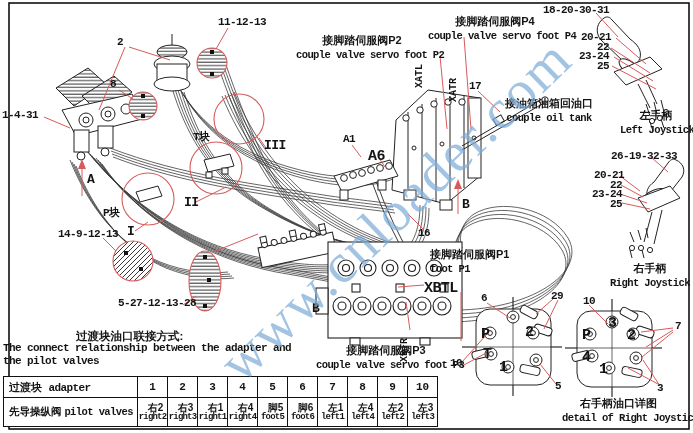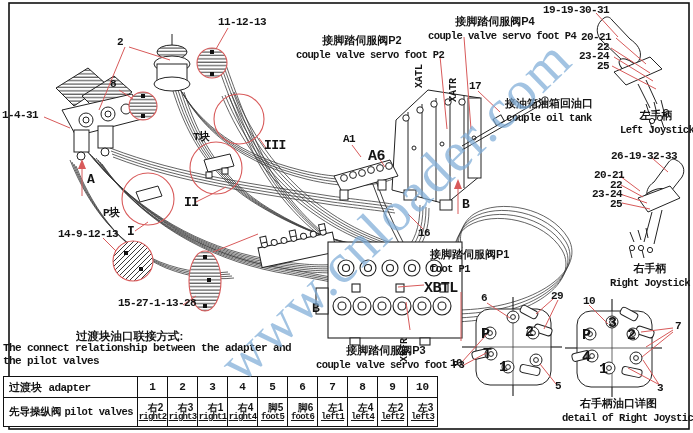--- a/index.html
+++ b/index.html
@@ -25,21 +25,21 @@
   table#ports-table{position:absolute;z-index:4;left:3px;top:376px;border-collapse:collapse;background:#fff;}
   #ports-table td{border:1.4px solid #111;text-align:center;padding:0;color:#141414;font-weight:bold;}
   #ports-table .rowhdr{width:128px;text-align:left;padding-left:5px;
       font:bold 10.5px "Liberation Sans",sans-serif;margin-top:48px;}
   #ports-table .rowhdr .en{font-family:"Liberation Mono","DejaVu Sans Mono",monospace;letter-spacing:-0.6px;}
   #ports-table tr.r1 td{height:20px;font:bold 11px "Liberation Mono","DejaVu Sans Mono",monospace;}
   #ports-table tr.r2 td{height:28px;}
   #ports-table td.num,#ports-table td.pv{width:29px;}
   #ports-table .czh{display:block;font:bold 10px "Liberation Sans",sans-serif;line-height:1.1;margin-left:6px;}
   #ports-table .cen{display:block;font:bold 9px "Liberation Mono","DejaVu Sans Mono",monospace;
-      letter-spacing:-0.8px;line-height:1.1;text-decoration:underline;}
+      letter-spacing:-0.8px;line-height:1.1;}
 </style>
 </head>
 <body>
 
 <div id="stage">
 
 <svg class="art" width="693" height="433" viewBox="0 0 693 433">
   <defs>
     <pattern id="ph" width="6" height="3.4" patternUnits="userSpaceOnUse">
       <rect width="6" height="3.4" fill="#fff"></rect>
@@ -374,32 +374,32 @@
 <div class="lbl" style="left:117px;top:37px">2</div>
 <div class="lbl" style="left:110px;top:79px">8</div>
 <div class="lbl" style="left:2px;top:110px">1-4-31</div>
 <div class="lbl" style="left:193px;top:132px">T块</div>
 <div class="lbl big" style="left:264px;top:139px">III</div>
 <div class="lbl big" style="left:87px;top:173px">A</div>
 <div class="lbl big" style="left:184px;top:196px">II</div>
 <div class="lbl" style="left:103px;top:208px">P块</div>
 <div class="lbl big" style="left:127px;top:225px">I</div>
 <div class="lbl" style="left:58px;top:229px">14-9-12-13</div>
-<div class="lbl" style="left:118px;top:298px">15-27-1-13-28</div>
+<div class="lbl" style="left:118px;top:298px">5-27-12-13-28</div>
 <div class="lbl" style="left:343px;top:134px">A1</div>
 <div class="lbl sm" style="left:368px;top:149px">A6</div>
 <div class="lbl" style="left:418px;top:228px">16</div>
 <div class="lbl" style="left:469px;top:81px">17</div>
 <div class="lbl big" style="left:462px;top:198px">B</div>
 <div class="lbl big" style="left:312px;top:302px">B</div>
 <div class="vlbl" style="left:425px;top:78px">XATL</div>
 <div class="vlbl" style="left:459px;top:92px">XATR</div>
 <div class="lbl sm" style="left:424px;top:281px">XBTL</div>
 <div class="vlbl" style="left:410px;top:352px">XBTR</div>
-<div class="lbl" style="left:543px;top:5px">19-19-30-31</div>
+<div class="lbl" style="left:543px;top:5px">18-20-30-31</div>
 <div class="lbl" style="left:611px;top:151px">26-19-32-33</div>
 
 <div class="lbl" style="left:581px;top:32px">20-21</div>
 <div class="lbl" style="left:597px;top:42px">22</div>
 <div class="lbl" style="left:579px;top:51px">23-24</div>
 <div class="lbl" style="left:597px;top:61px">25</div>
 
 <div class="lbl" style="left:594px;top:170px">20-21</div>
 <div class="lbl" style="left:610px;top:180px">22</div>
 <div class="lbl" style="left:592px;top:189px">23-24</div>

